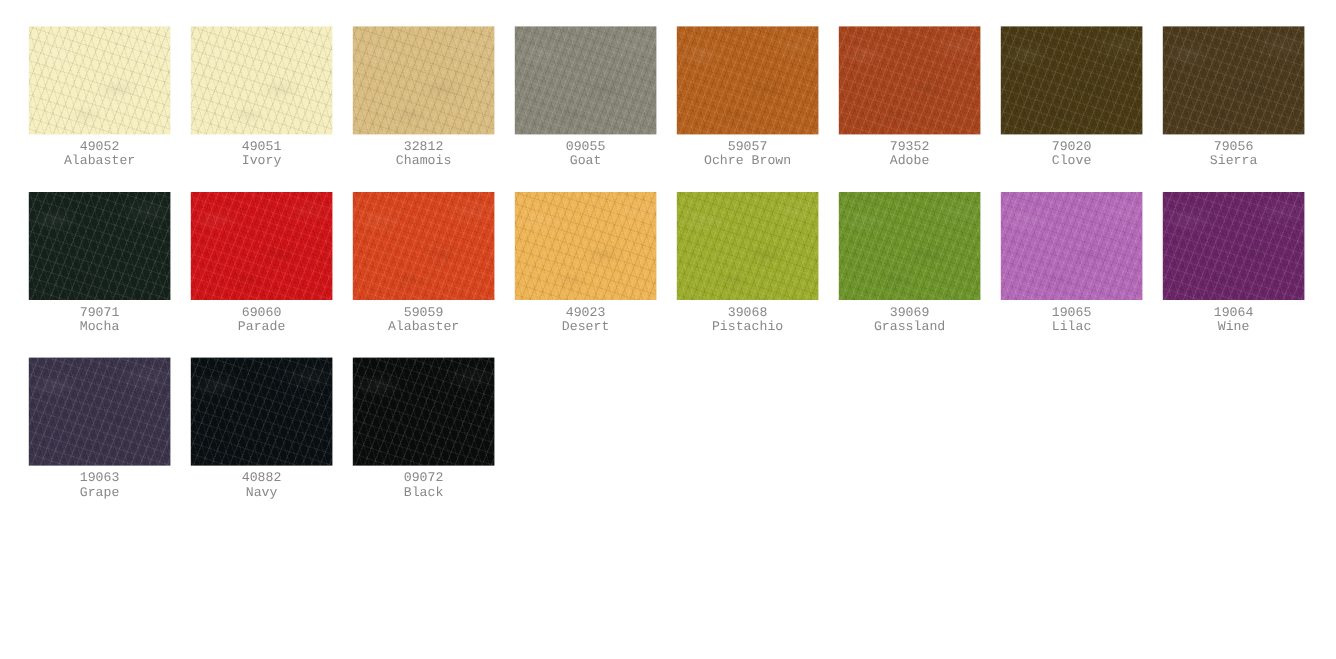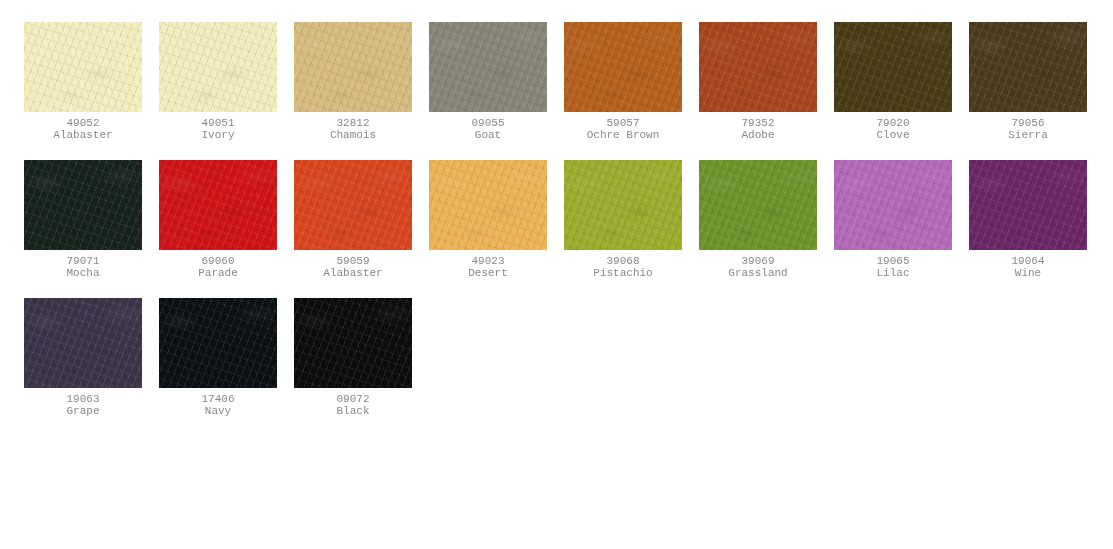--- a/index.html
+++ b/index.html
@@ -187,21 +187,21 @@
       <div class="swatch-code">19064</div>
       <div class="swatch-name">Wine</div>
     </div>
     <div class="swatch-cell">
       <div class="swatch-chip" style="background-color: rgb(58, 51, 73);"></div>
       <div class="swatch-code">19063</div>
       <div class="swatch-name">Grape</div>
     </div>
     <div class="swatch-cell">
       <div class="swatch-chip" style="background-color: rgb(9, 15, 18);"></div>
-      <div class="swatch-code">17406</div>
+      <div class="swatch-code">40882</div>
       <div class="swatch-name">Navy</div>
     </div>
     <div class="swatch-cell">
       <div class="swatch-chip" style="background-color: rgb(10, 12, 11);"></div>
       <div class="swatch-code">09072</div>
       <div class="swatch-name">Black</div>
     </div>
   </div>
 
 </body></html>

